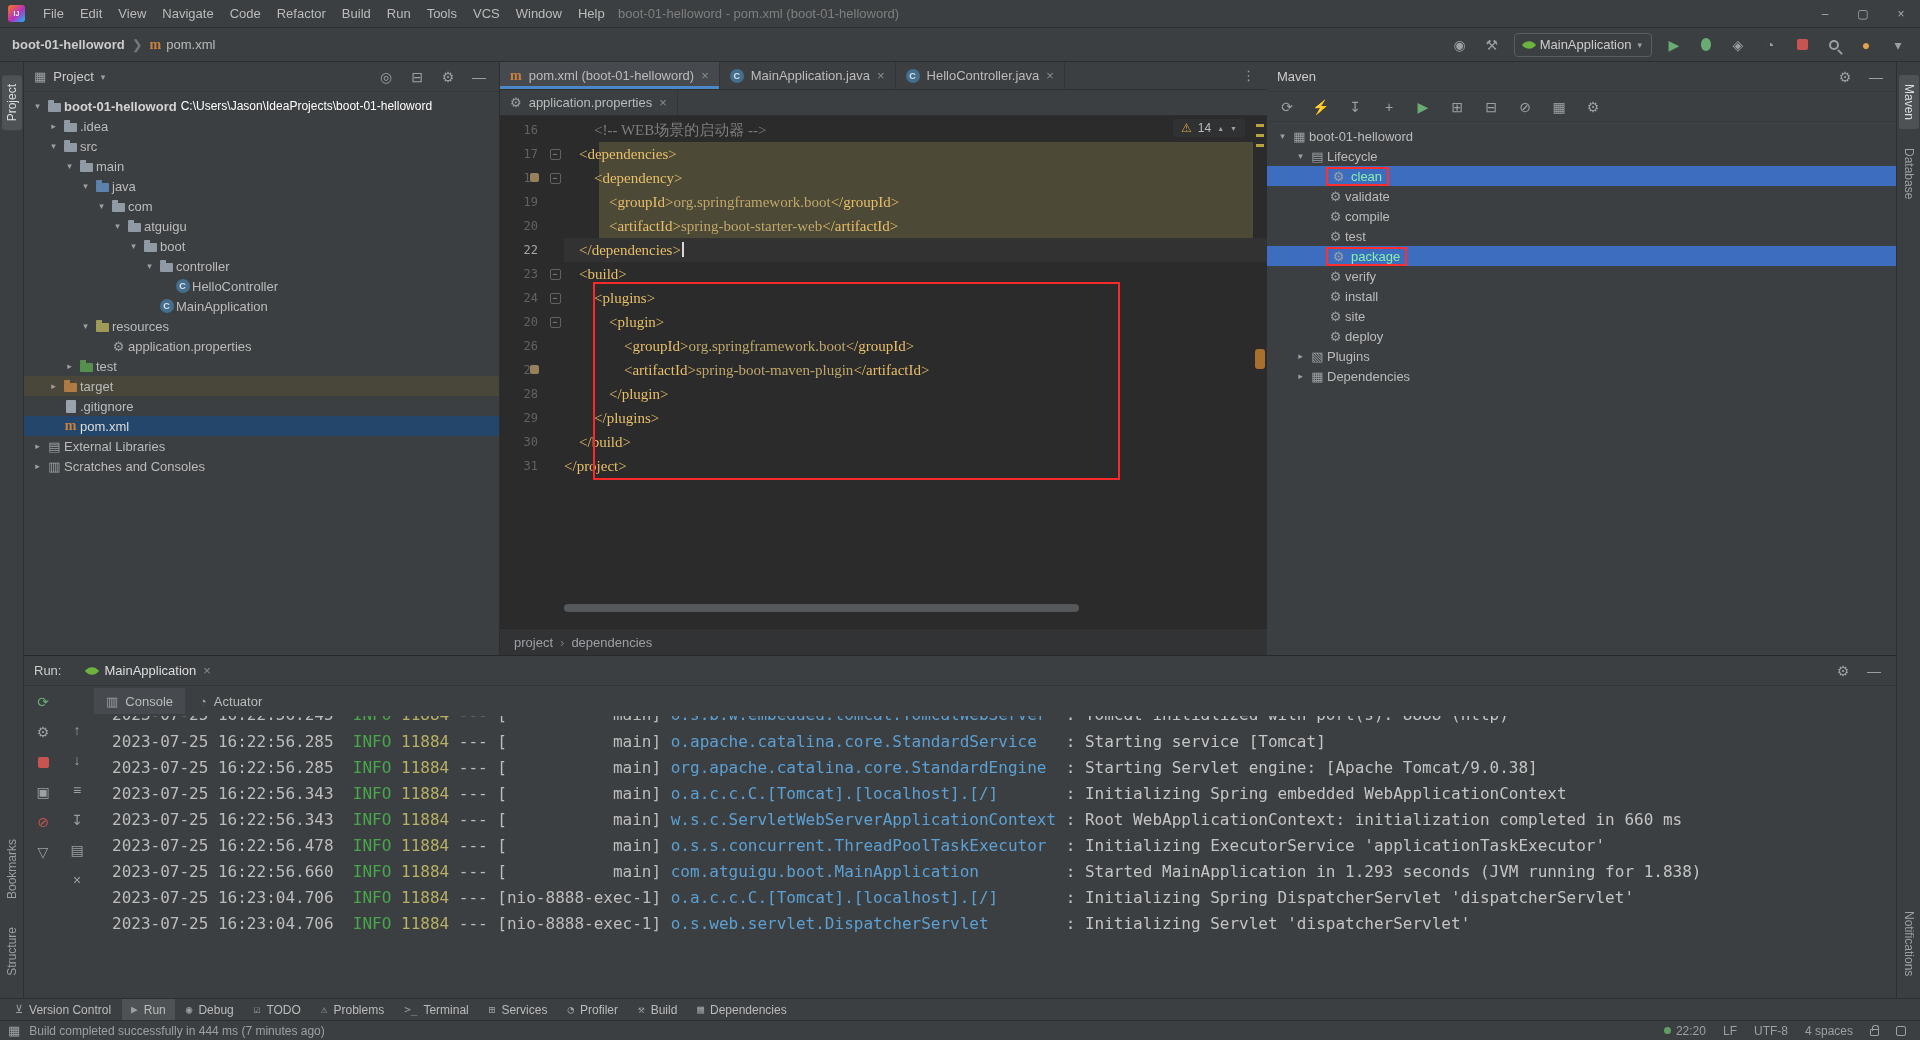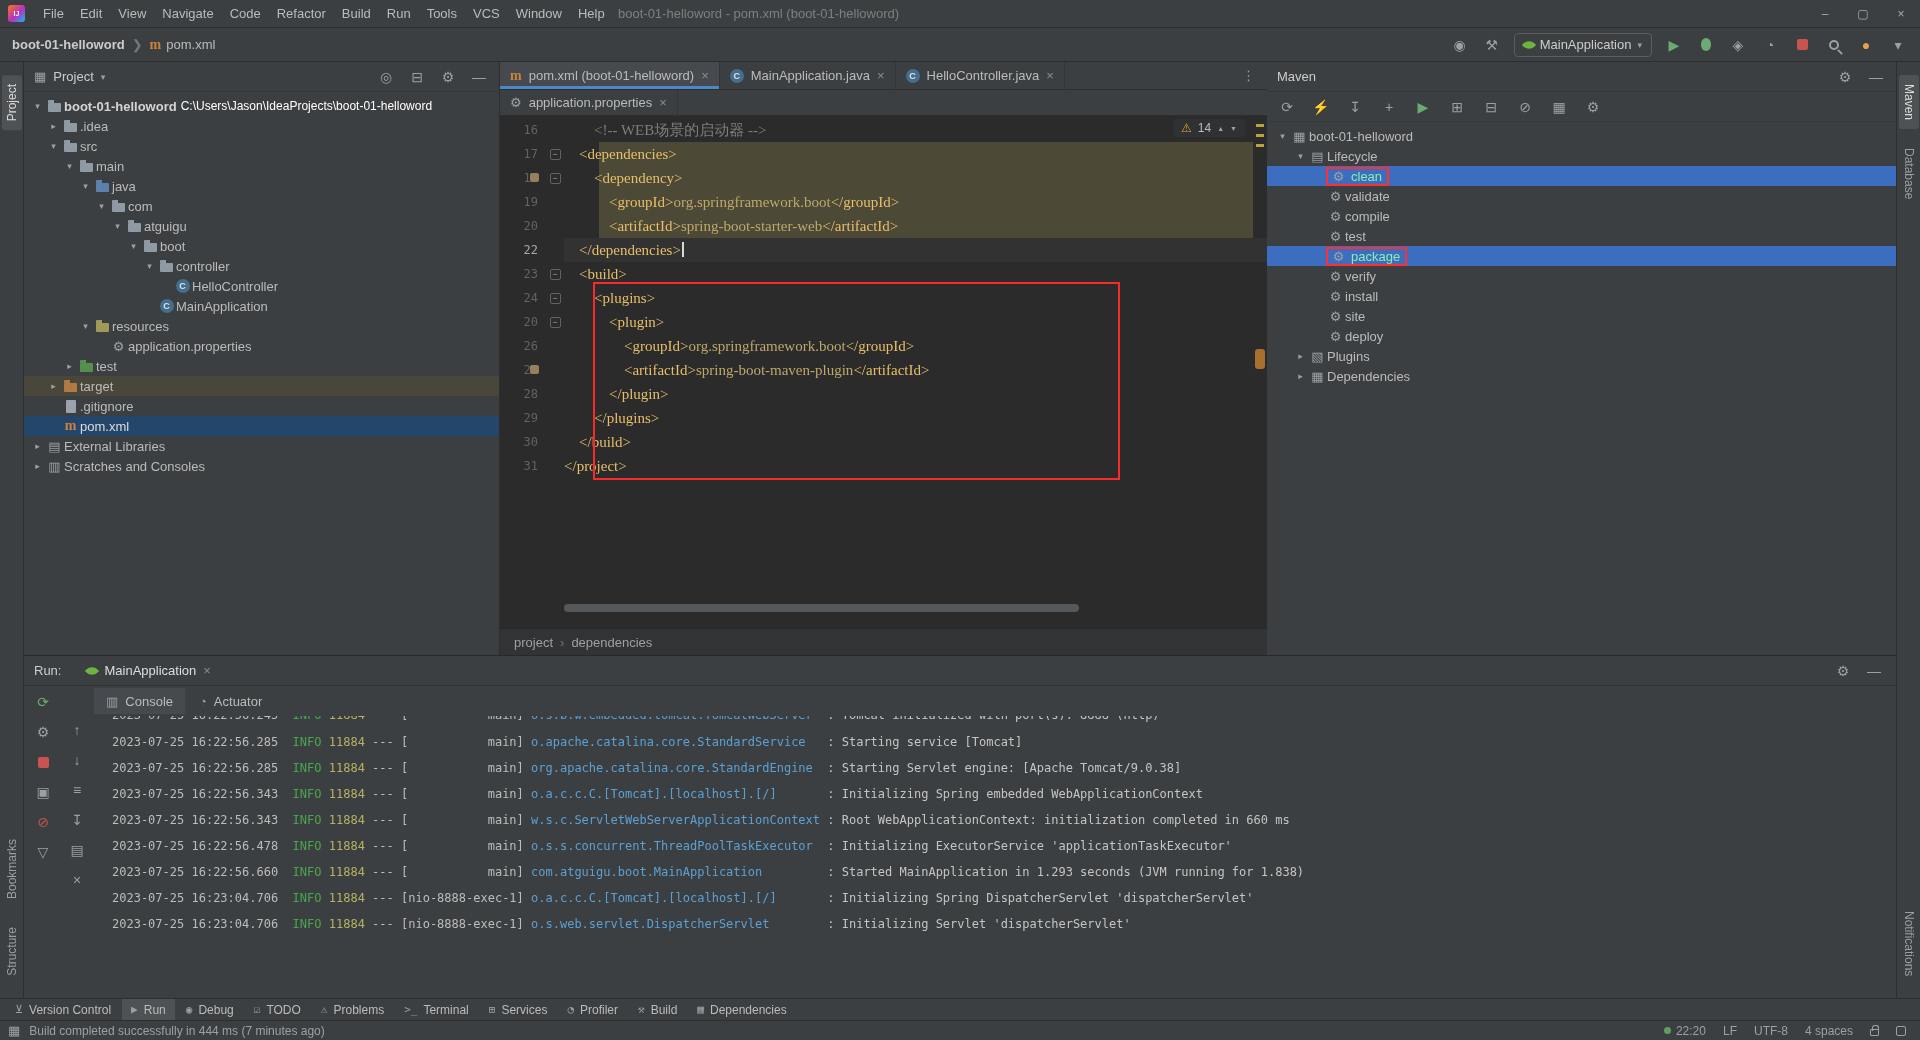--- a/index.html
+++ b/index.html
@@ -102,21 +102,21 @@
 #run-head{height:30px;display:flex;align-items:center;border-bottom:1px solid #323537}
 #run-head .rlabel{padding-left:10px;color:#ccc}
 .rtab{display:flex;align-items:center;gap:7px;margin-left:26px;color:#ddd}
 .rtoolcol{position:absolute;width:34px;display:flex;flex-direction:column;align-items:center;gap:10px}
 #rcol1{left:2px;top:36px}
 #rcol2{left:36px;top:64px}
 #run-content{position:absolute;left:70px;top:30px;right:0;bottom:0}
 #ctabs{height:28px;display:flex;align-items:flex-end;gap:2px}
 .ctab{display:flex;align-items:center;gap:7px;padding:0 12px;height:26px;color:#bbb}
 .ctab.active{background:#46494d}
-#console{position:absolute;left:0;top:28px;right:0;bottom:0;padding:2px 0 0 18px;font-family:"DejaVu Sans Mono","Liberation Mono",monospace;font-size:12px}
+#console{position:absolute;left:0;top:28px;right:0;bottom:0;padding:2px 0 0 18px;font-family:"DejaVu Sans Mono","Liberation Mono",monospace;font-size:16px}
 .cline{line-height:26px;white-space:pre}
 .c-ts{color:#bcbcbc}.c-info{color:#49a64c}.c-pid{color:#b8b065}.c-thr{color:#bcbcbc}.c-log{color:#5ca0d3}.c-msg{color:#c4c4c4}
 #cpartial{height:13px;overflow:hidden}
 #cpartial .cline{margin-top:-14px}
 
 #twbar{left:0;top:998px;width:1920px;height:22px;background:#3c3f41;border-top:1px solid #2e2e2e;display:flex;align-items:center;padding-left:6px;gap:2px}
 .twitem{display:flex;align-items:center;gap:6px;padding:0 9px;height:22px;font-size:12px;color:#bbb}
 .twitem.active{background:#4e5254}
 .twitem .g{font-size:11px;color:#9da0a3;font-family:"DejaVu Sans Mono",monospace}
 #statusbar{left:0;top:1020px;width:1920px;height:20px;background:#3c3f41;border-top:1px solid #2e2e2e;display:flex;align-items:center;font-size:12px;color:#9da0a3}

